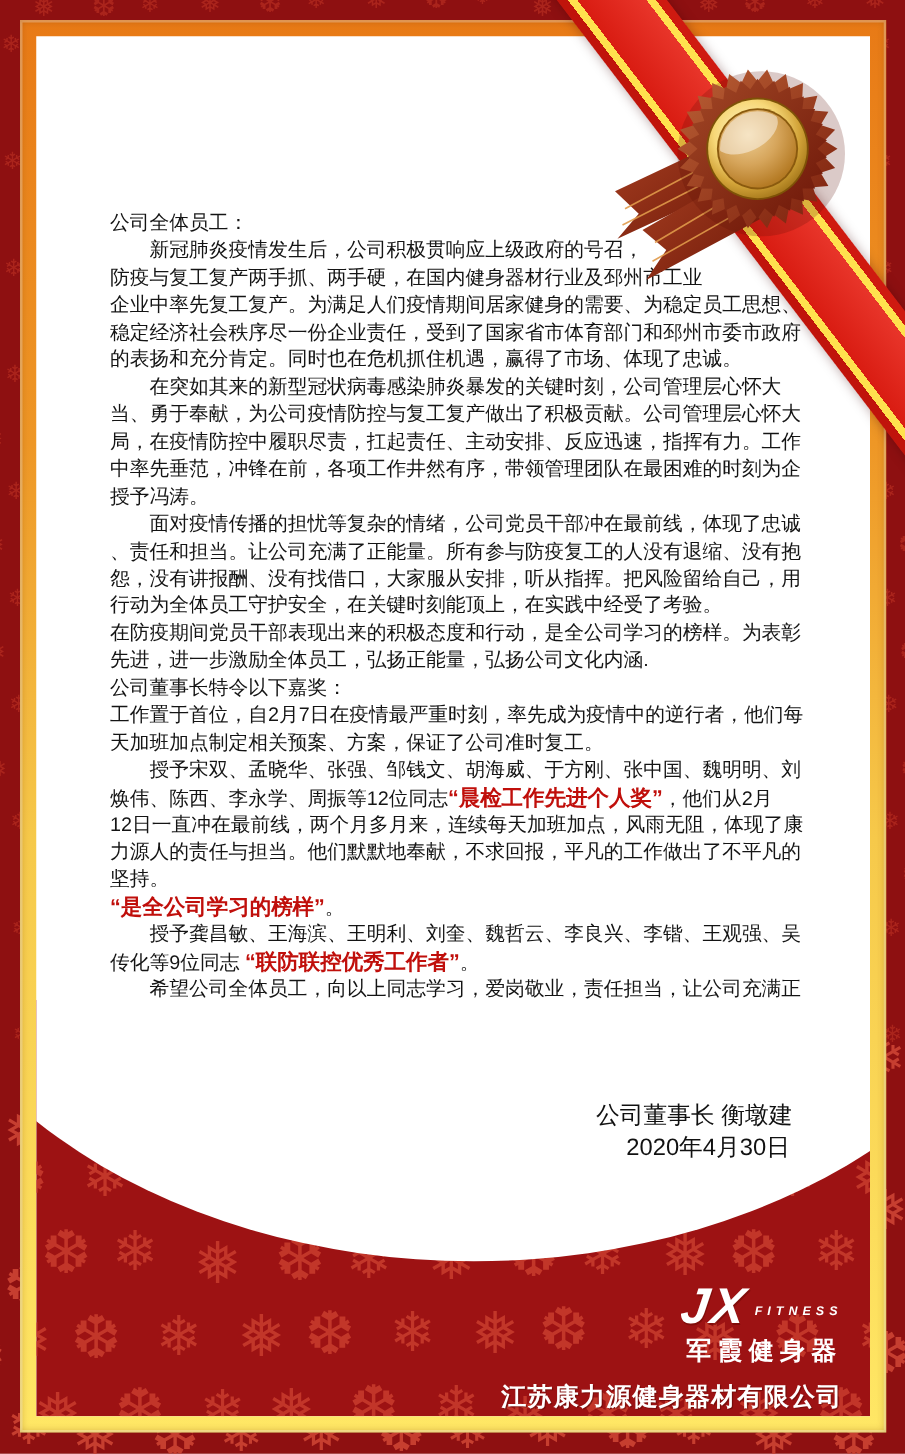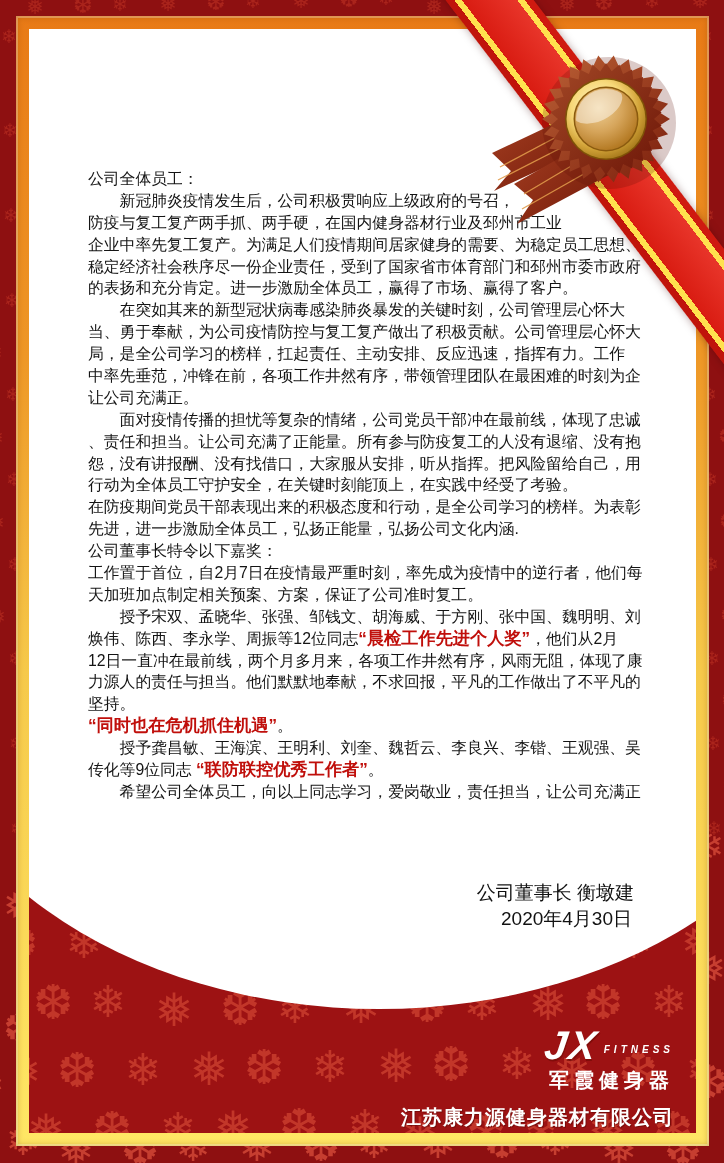--- a/index.html
+++ b/index.html
@@ -225,41 +225,41 @@
 
   <div class="paper">
 
 
     <div class="body-text">
         <div class="bline"><span>公司全体员工：</span></div>
         <div class="bline"><span>　　新冠肺炎疫情发生后，公司积极贯响应上级政府的号召，</span></div>
         <div class="bline"><span>防疫与复工复产两手抓、两手硬，在国内健身器材行业及邳州市工业</span></div>
         <div class="bline"><span>企业中率先复工复产。为满足人们疫情期间居家健身的需要、为稳定员工思想、</span></div>
         <div class="bline"><span>稳定经济社会秩序尽一份企业责任，受到了国家省市体育部门和邳州市委市政府</span></div>
-        <div class="bline"><span>的表扬和充分肯定。进一步激励全体员工，赢得了市场、赢得了客户。</span></div>
+        <div class="bline"><span>的表扬和充分肯定。同时也在危机抓住机遇，赢得了市场、体现了忠诚。</span></div>
         <div class="bline"><span>　　在突如其来的新型冠状病毒感染肺炎暴发的关键时刻，公司管理层心怀大</span></div>
         <div class="bline"><span>当、勇于奉献，为公司疫情防控与复工复产做出了积极贡献。公司管理层心怀大</span></div>
-        <div class="bline"><span>局，是全公司学习的榜样，扛起责任、主动安排、反应迅速，指挥有力。工作</span></div>
+        <div class="bline"><span>局，在疫情防控中履职尽责，扛起责任、主动安排、反应迅速，指挥有力。工作</span></div>
         <div class="bline"><span>中率先垂范，冲锋在前，各项工作井然有序，带领管理团队在最困难的时刻为企</span></div>
-        <div class="bline"><span>让公司充满正。</span></div>
+        <div class="bline"><span>授予冯涛。</span></div>
         <div class="bline"><span>　　面对疫情传播的担忧等复杂的情绪，公司党员干部冲在最前线，体现了忠诚</span></div>
         <div class="bline"><span>、责任和担当。让公司充满了正能量。所有参与防疫复工的人没有退缩、没有抱</span></div>
         <div class="bline"><span>怨，没有讲报酬、没有找借口，大家服从安排，听从指挥。把风险留给自己，用</span></div>
         <div class="bline"><span>行动为全体员工守护安全，在关键时刻能顶上，在实践中经受了考验。</span></div>
         <div class="bline"><span>在防疫期间党员干部表现出来的积极态度和行动，是全公司学习的榜样。为表彰</span></div>
         <div class="bline"><span>先进，进一步激励全体员工，弘扬正能量，弘扬公司文化内涵.</span></div>
         <div class="bline"><span>公司董事长特令以下嘉奖：</span></div>
         <div class="bline"><span>工作置于首位，自2月7日在疫情最严重时刻，率先成为疫情中的逆行者，他们每</span></div>
         <div class="bline"><span>天加班加点制定相关预案、方案，保证了公司准时复工。</span></div>
         <div class="bline"><span>　　授予宋双、孟晓华、张强、邹钱文、胡海威、于方刚、张中国、魏明明、刘</span></div>
         <div class="bline"><span>焕伟、陈西、李永学、周振等12位同志</span><span class="award">“晨检工作先进个人奖”</span><span>，他们从2月</span></div>
-        <div class="bline"><span>12日一直冲在最前线，两个月多月来，各项工作井然有序，风雨无阻，体现了康</span></div>
+        <div class="bline"><span>12日一直冲在最前线，两个月多月来，连续每天加班加点，风雨无阻，体现了康</span></div>
         <div class="bline"><span>力源人的责任与担当。他们默默地奉献，不求回报，平凡的工作做出了不平凡的</span></div>
         <div class="bline"><span>坚持。</span></div>
-        <div class="bline"><span class="award">“同时也在危机抓住机遇”</span><span>。</span></div>
+        <div class="bline"><span class="award">“是全公司学习的榜样”</span><span>。</span></div>
         <div class="bline"><span>　　授予龚昌敏、王海滨、王明利、刘奎、魏哲云、李良兴、李锴、王观强、吴</span></div>
         <div class="bline"><span>传化等9位同志 </span><span class="award">“联防联控优秀工作者”</span><span>。</span></div>
         <div class="bline"><span>　　希望公司全体员工，向以上同志学习，爱岗敬业，责任担当，让公司充满正</span></div>
         <div class="bline"><span>能量。希望受表彰的同志珍惜荣誉、再接再厉、再创佳绩，为全面完成公司2020</span></div>
         <div class="bline"><span>年各项工作而继续努力！</span></div>
       </div>
 
     <div class="bottom-red" id="bottomPanel">
         <span class="flake" style="left: -15px; top: 16px; font-size: 44px; color: rgb(201, 61, 46); opacity: 0.85;">❄</span>
         <span class="flake" style="left: 51px; top: 24px; font-size: 46px; color: rgb(201, 61, 46); opacity: 0.85;">❅</span>

